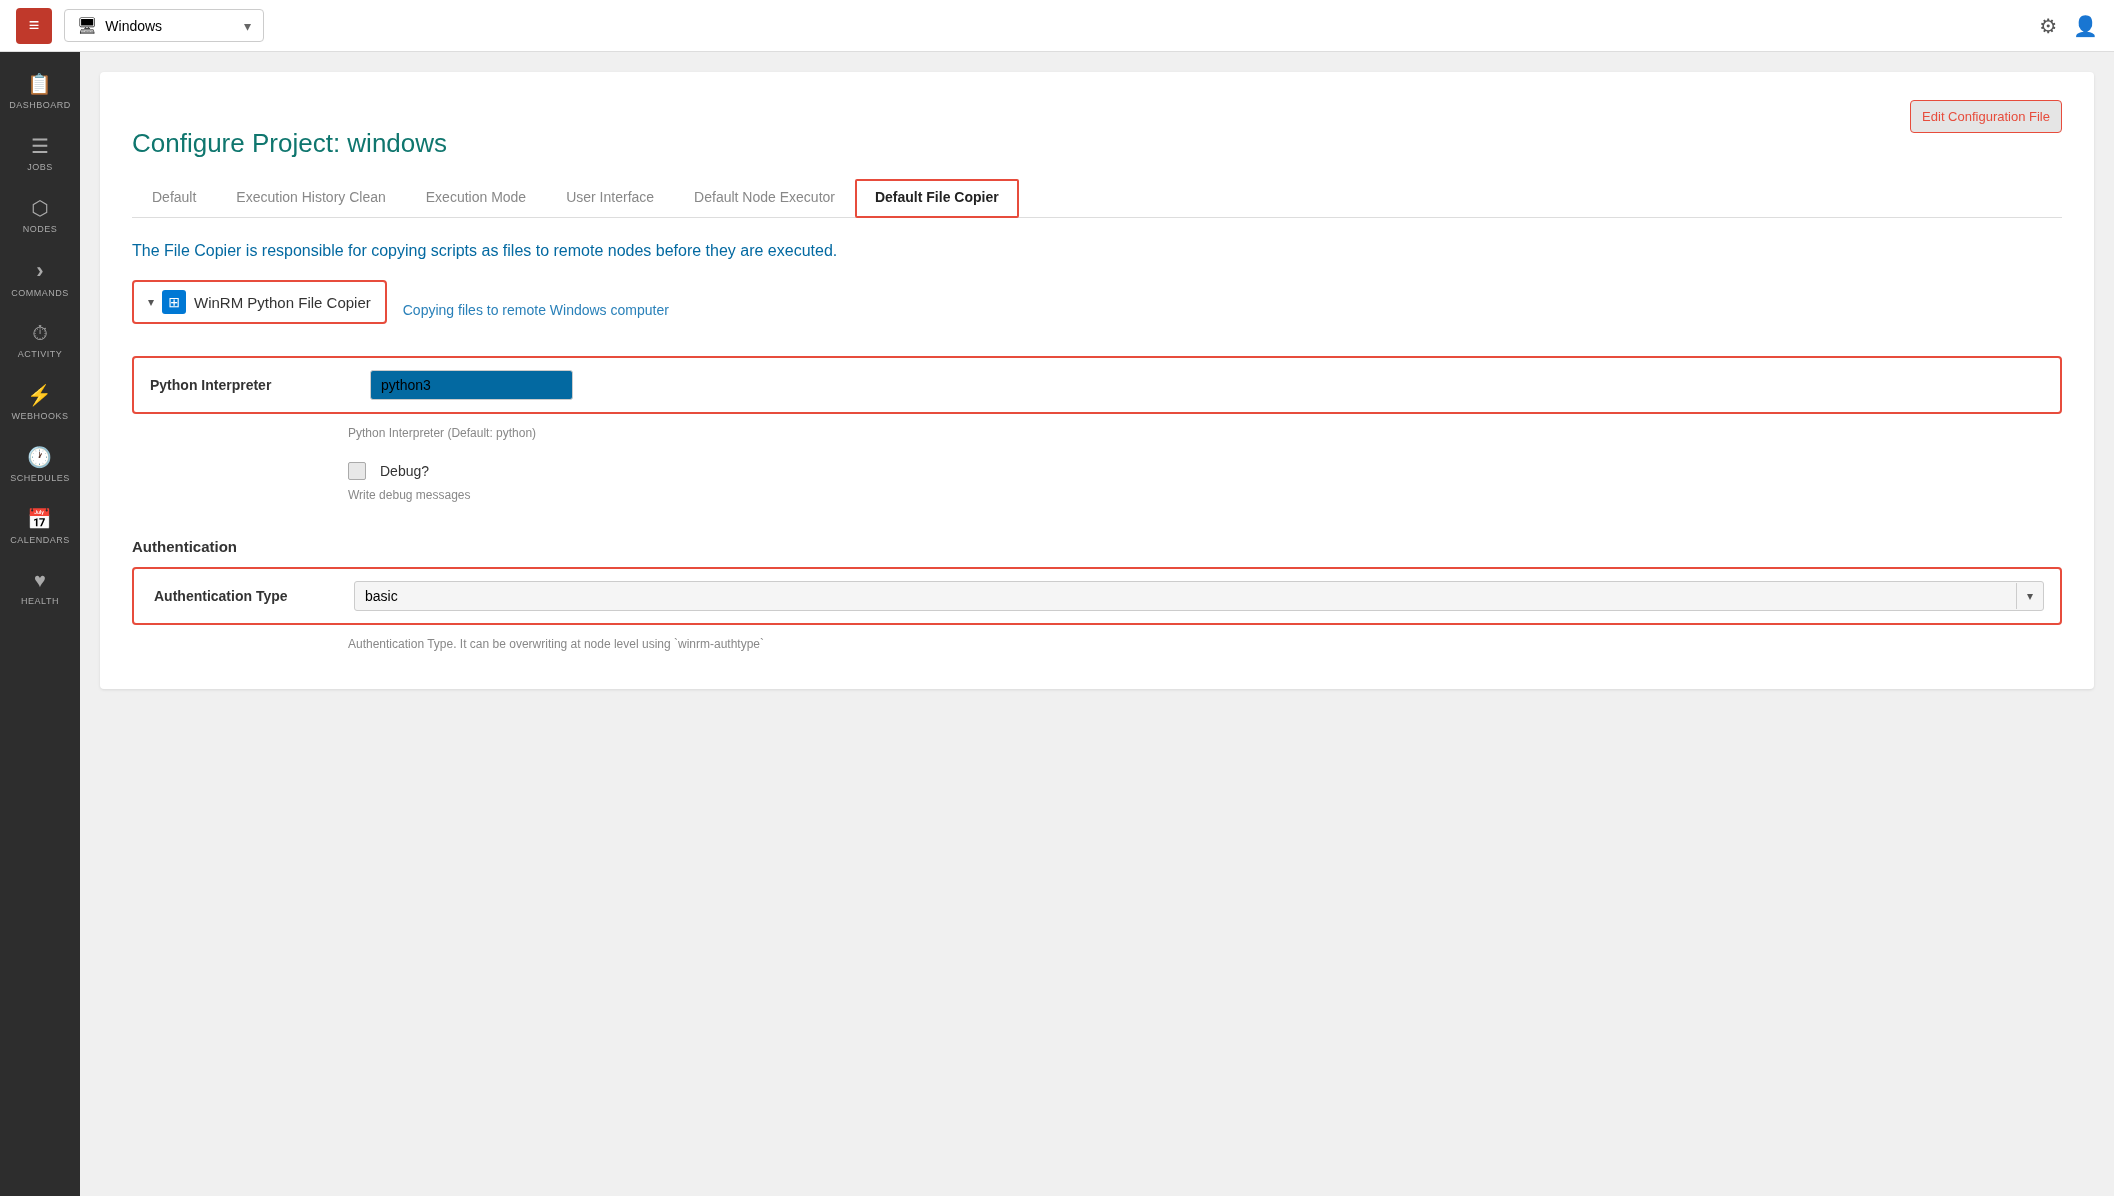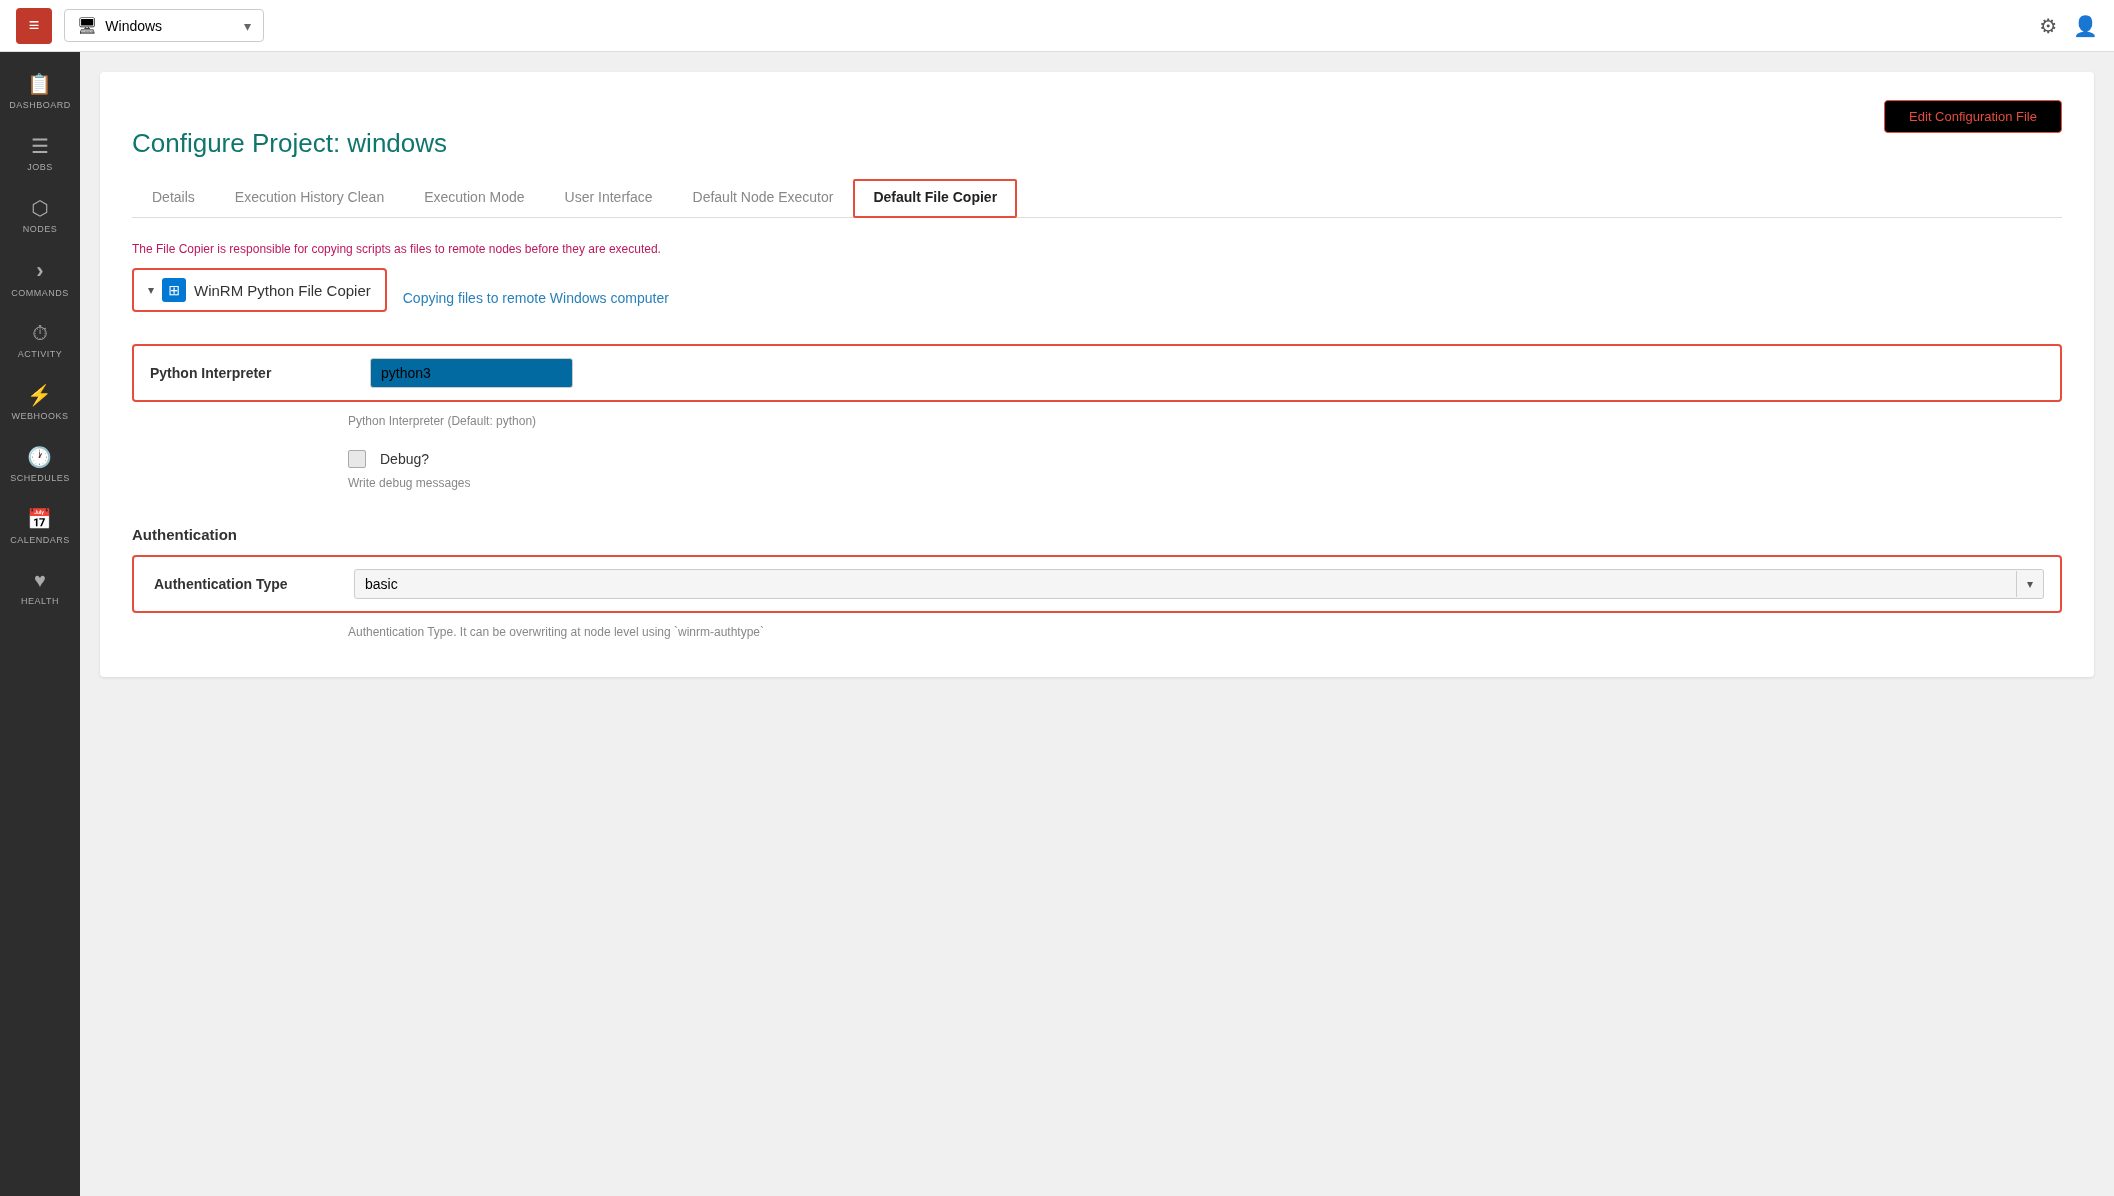--- a/index.html
+++ b/index.html
@@ -57,39 +57,39 @@
 
     .page-card {
       background: #fff; border-radius: 4px; padding: 28px 32px;
       box-shadow: 0 1px 3px rgba(0,0,0,0.1);
     }
 
     
     .page-header { display: flex; align-items: flex-start; justify-content: space-between; margin-bottom: 20px; }
     .page-title { font-size: 26px; font-weight: 300; color: #0f766e; margin-top: 28px; }
     .edit-config-btn {
-      border: 1px solid #e74c3c; color: #e74c3c; background: #000000;
-      padding: 8px 24px; border-radius: 4px; cursor: pointer; font-size: 13px;
+      border: 1px solid #e74c3c; color: #e74c3c; background: #e5e5e5;
+      padding: 8px 11px; border-radius: 4px; cursor: pointer; font-size: 13px;
       white-space: nowrap;
     }
 
     
     .tabs { display: flex; border-bottom: 1px solid #ddd; margin-bottom: 24px; gap: 0; }
     .tab {
       padding: 10px 20px; font-size: 14px; color: #888; cursor: pointer;
       border-bottom: 3px solid transparent; margin-bottom: -1px;
     }
     .tab.active {
       color: #222; font-weight: 600;
       border: 2px solid #e74c3c; border-radius: 2px; margin-bottom: -1px;
       padding: 8px 18px;
     }
 
     
-    .description { font-size: 12px; color: #be185d; margin-bottom: 12px; }
+    .description { font-size: 16px; color: #0369a1; margin-bottom: 20px; }
 
     
     .plugin-selector {
       border: 2px solid #e74c3c; border-radius: 4px; display: inline-flex;
       align-items: center; padding: 8px 14px; gap: 8px; margin-bottom: 16px; cursor: pointer;
     }
     .plugin-selector .chevron-icon { font-size: 12px; color: #555; }
     .plugin-selector .win-logo {
       width: 24px; height: 24px; background: #0078d4; border-radius: 3px;
       display: flex; align-items: center; justify-content: center; color: #fff; font-size: 14px;
@@ -200,21 +200,21 @@
 
   <div class="content-area">
     <div class="page-card">
 
       <div class="page-header">
         <h1 class="page-title">Configure Project: windows</h1>
         <button class="edit-config-btn">Edit Configuration File</button>
       </div>
 
       <div class="tabs">
-        <div class="tab">Details</div>
+        <div class="tab">Default</div>
         <div class="tab">Execution History Clean</div>
         <div class="tab">Execution Mode</div>
         <div class="tab">User Interface</div>
         <div class="tab">Default Node Executor</div>
         <div class="tab active">Default File Copier</div>
       </div>
 
       <p class="description">The File Copier is responsible for copying scripts as files to remote nodes before they are executed.</p>
 
       <div class="plugin-row">

